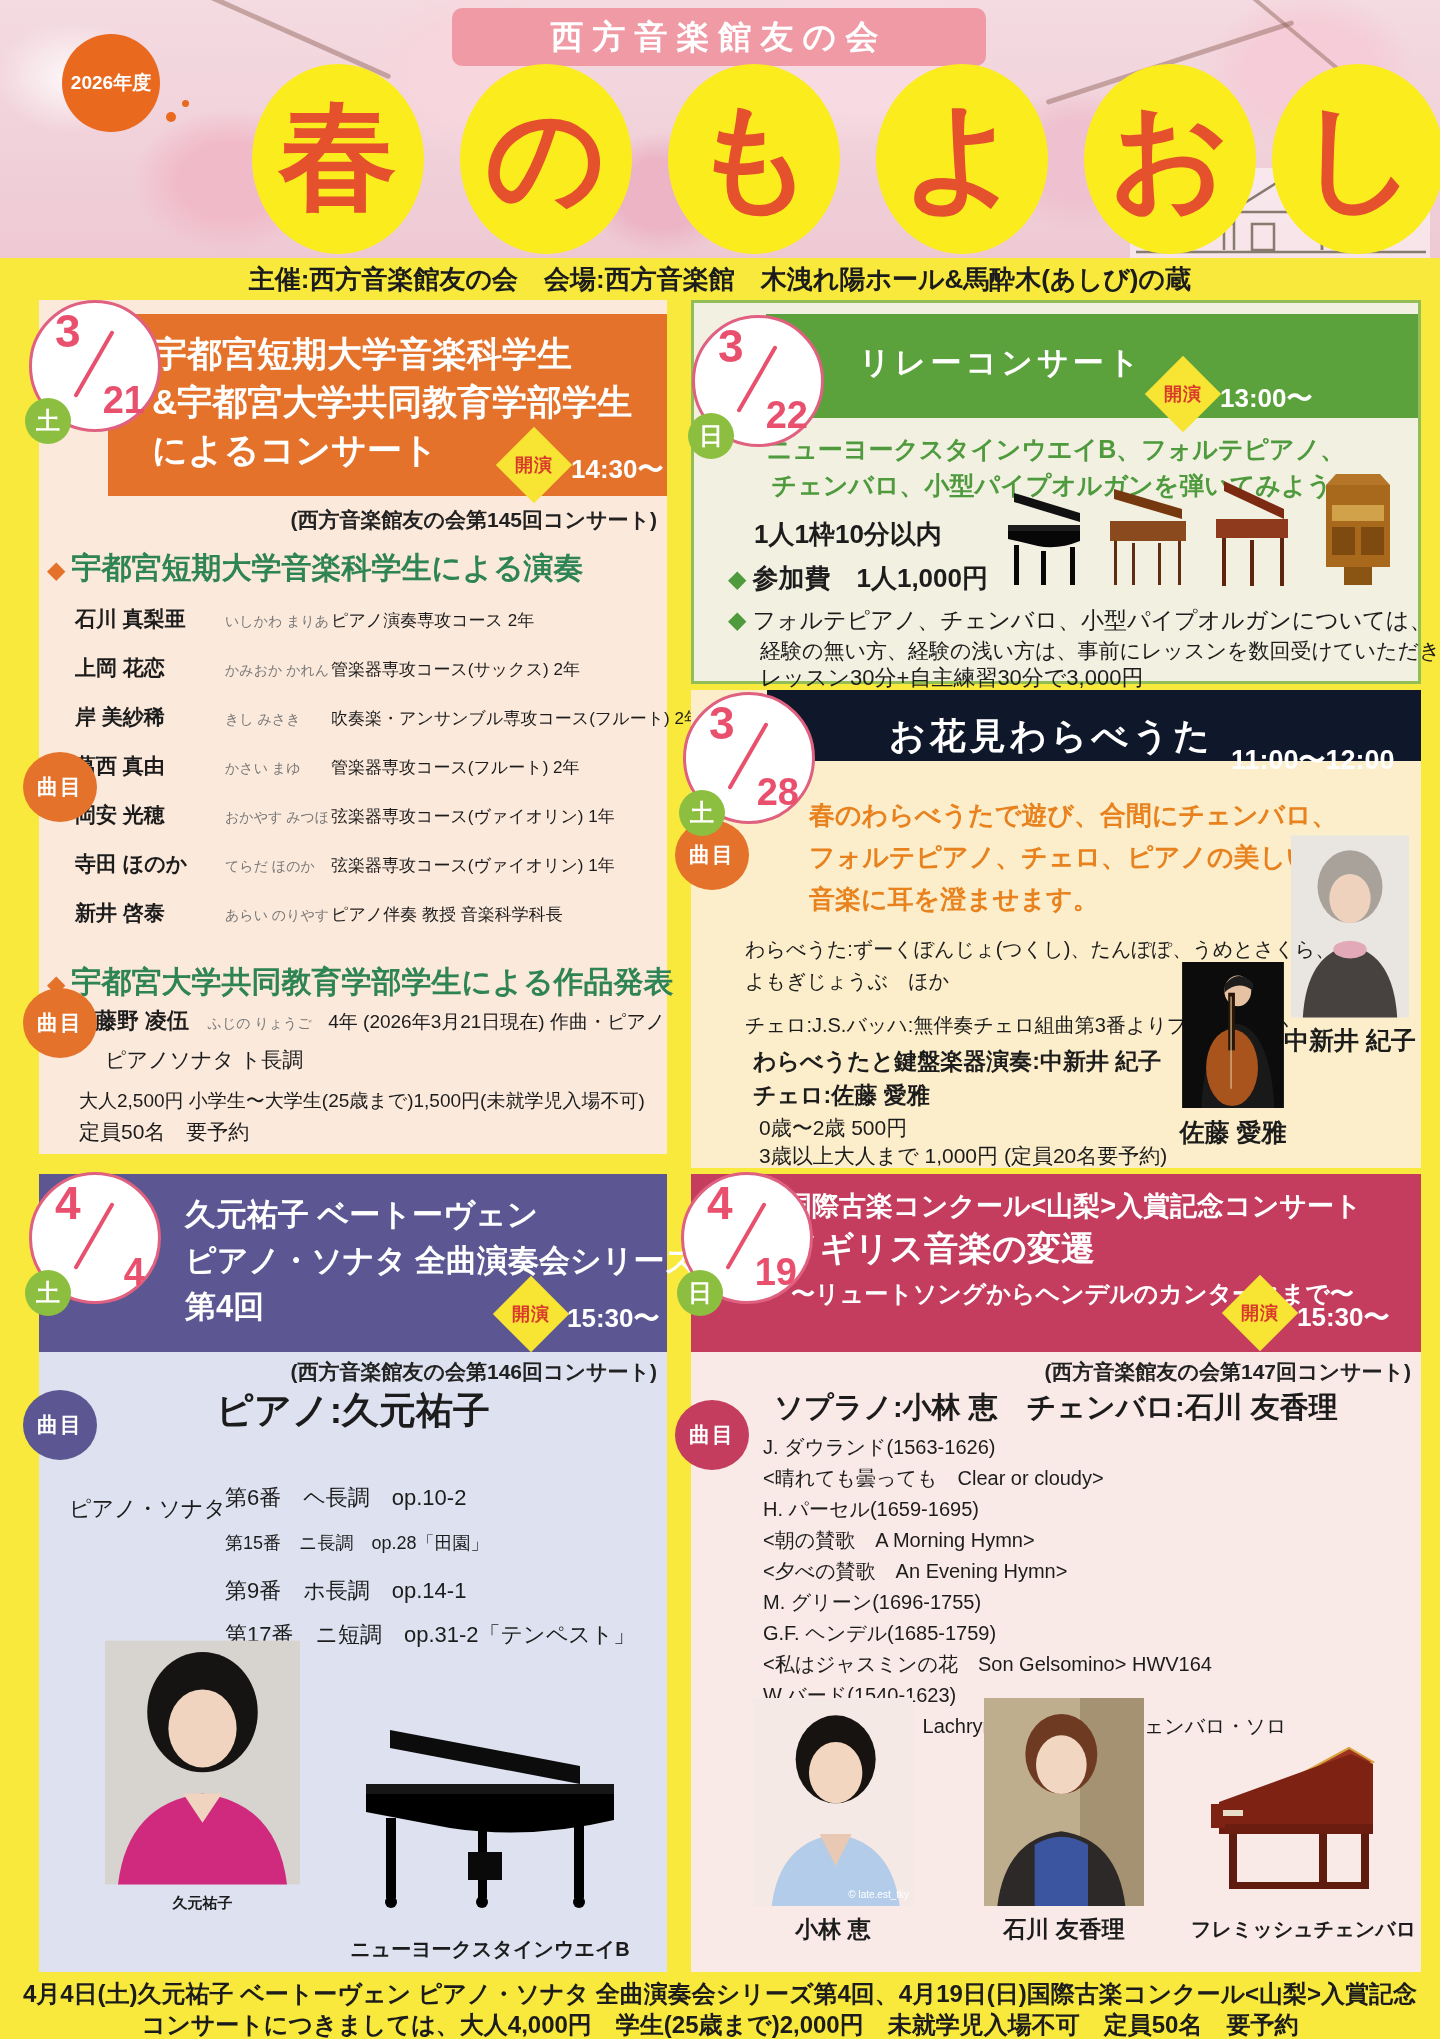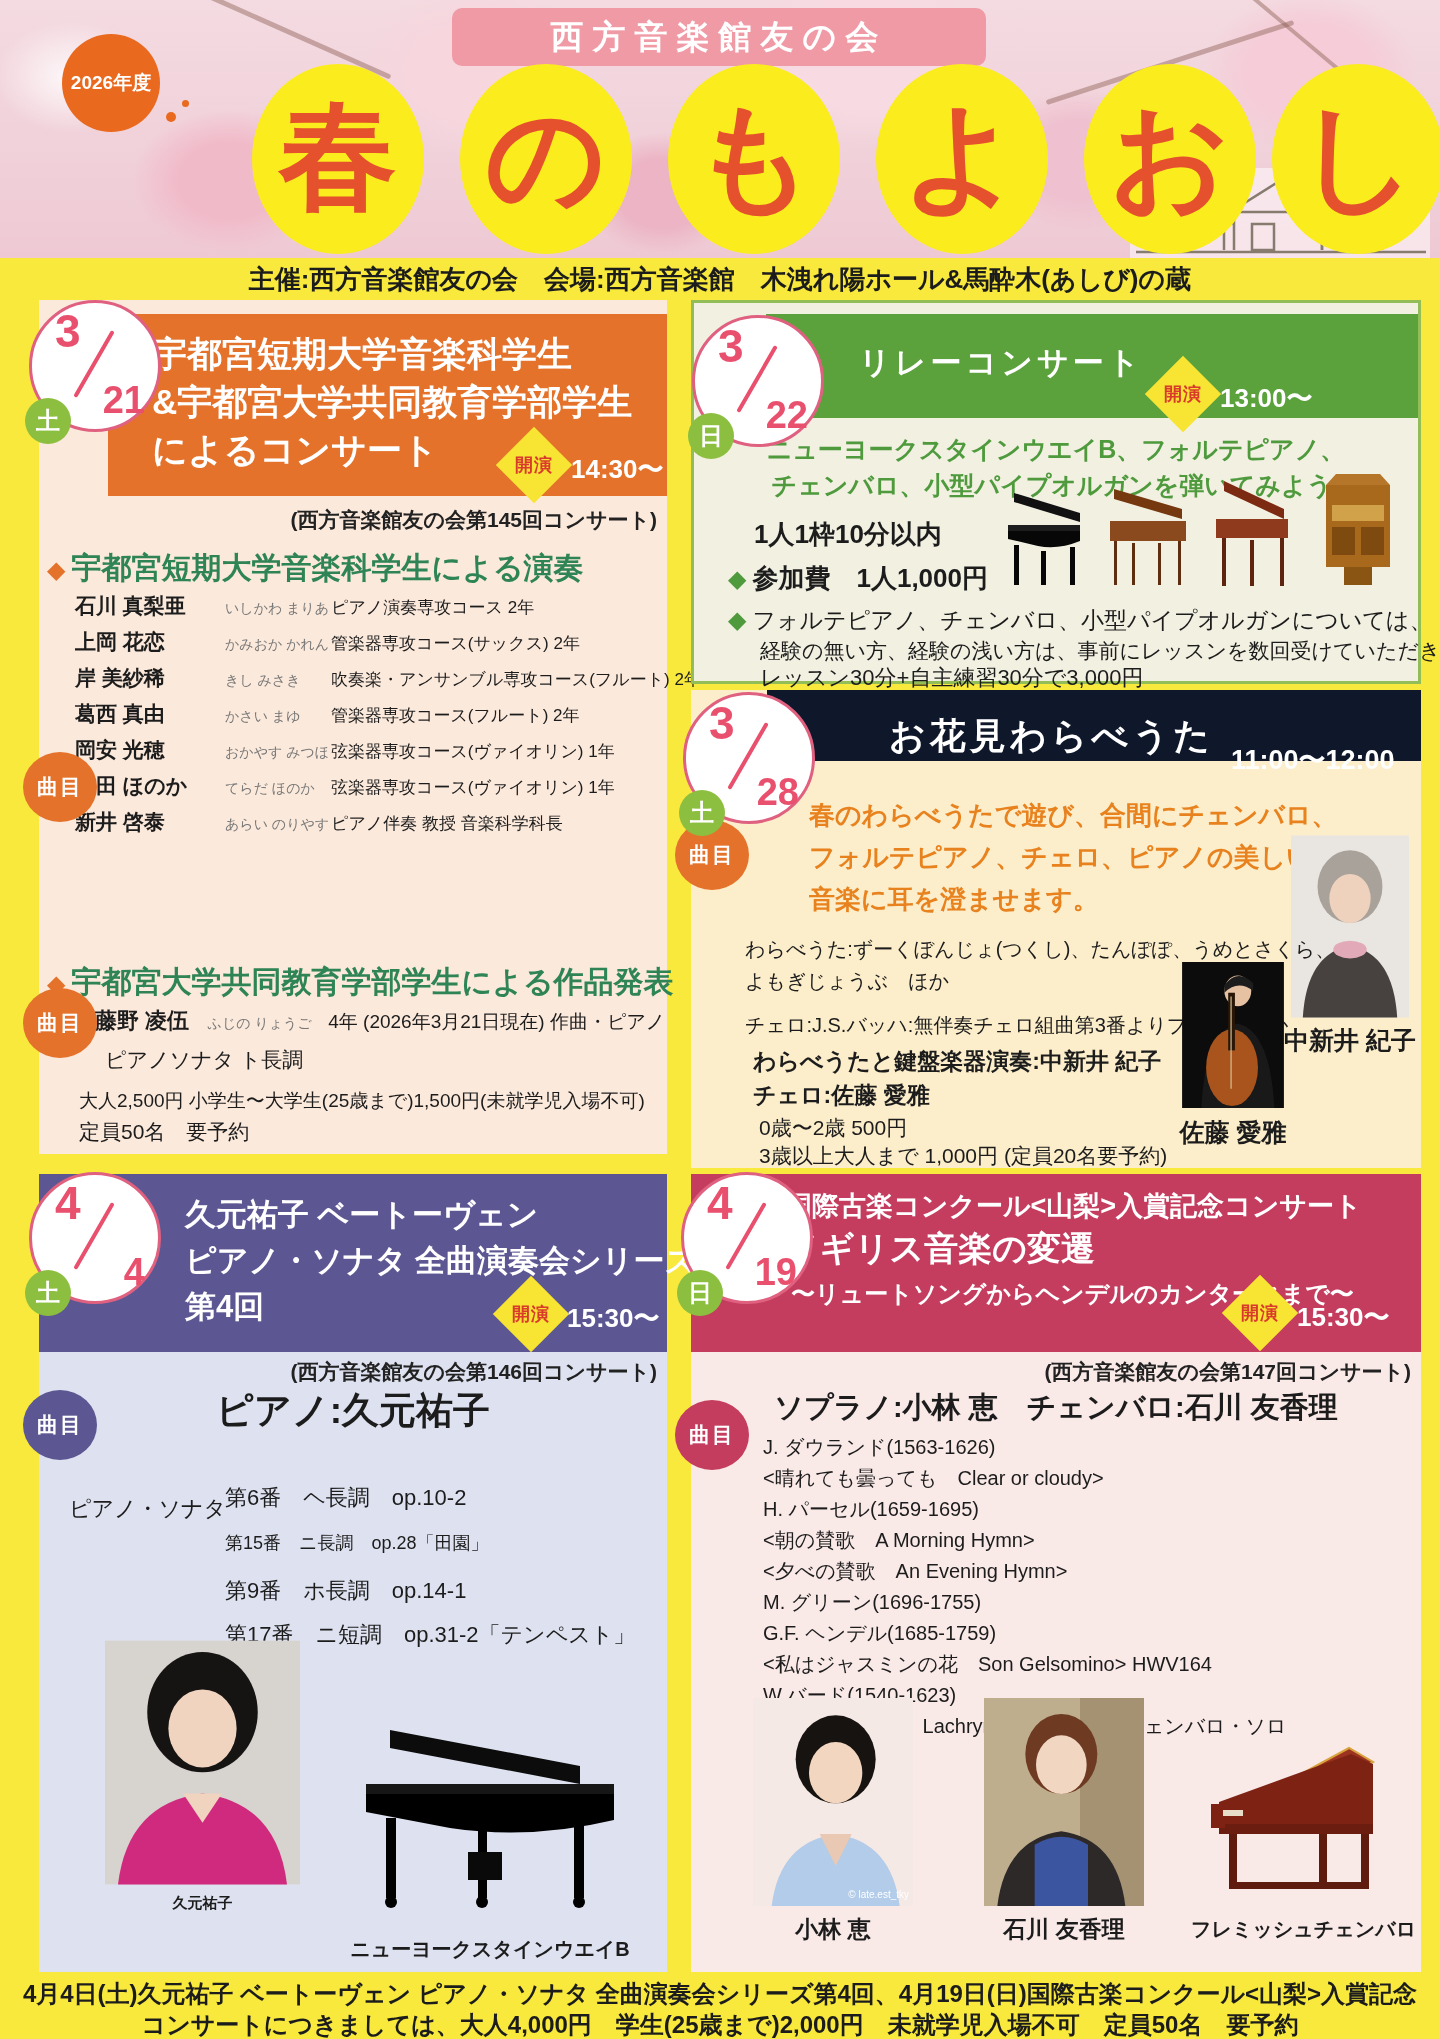--- a/index.html
+++ b/index.html
@@ -48,21 +48,21 @@
     display:flex;align-items:center;justify-content:center;z-index:4;}
   .kaien span{transform:rotate(-45deg);color:#D93A2B;font-size:18px;font-weight:bold;letter-spacing:1px;}
   .time{position:absolute;color:#fff;font-size:26px;font-weight:bold;z-index:4;}
   .kyoku{position:absolute;width:74px;height:70px;border-radius:50%;color:#fff;font-size:21px;
     font-weight:bold;display:flex;align-items:center;justify-content:center;letter-spacing:2px;z-index:5;}
   .series{position:absolute;font-size:21px;font-weight:bold;color:#222;}
   .sec-h{position:absolute;font-size:30px;font-weight:bold;color:#2F8456;white-space:nowrap;}
   .bullet{font-size:24px;margin-right:6px;}
   .o{color:#E4722B;} .g{color:#4E9A3D;}
   .perf-row{display:grid;grid-template-columns:150px 106px auto;align-items:baseline;
-    height:36px;white-space:nowrap;}
+    height:36px;white-space:nowrap;margin-top:13px;}
   .p-name{font-size:21px;font-weight:bold;}
   .p-kana{font-size:14px;color:#777;}
   .p-desc{font-size:17px;}
   .prog{font-size:20px;line-height:37px;white-space:nowrap;color:#222;}
   .caption{position:absolute;font-weight:bold;text-align:center;white-space:nowrap;}
   .wt{color:#fff;font-weight:bold;white-space:nowrap;}
   .footer{position:absolute;left:0;top:1978px;width:100%;text-align:center;
     font-size:24px;font-weight:bold;line-height:31px;}
 </style>
 </head>

